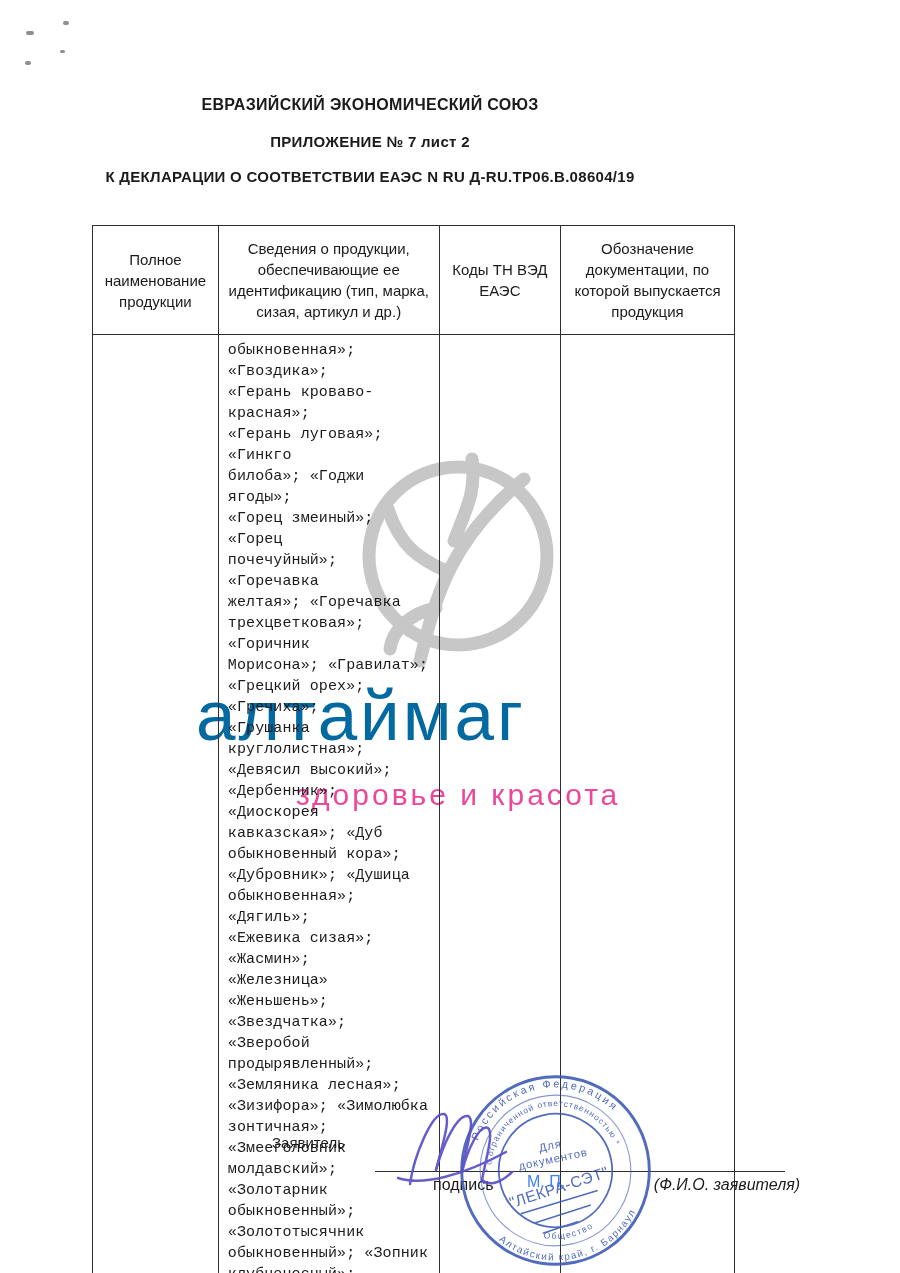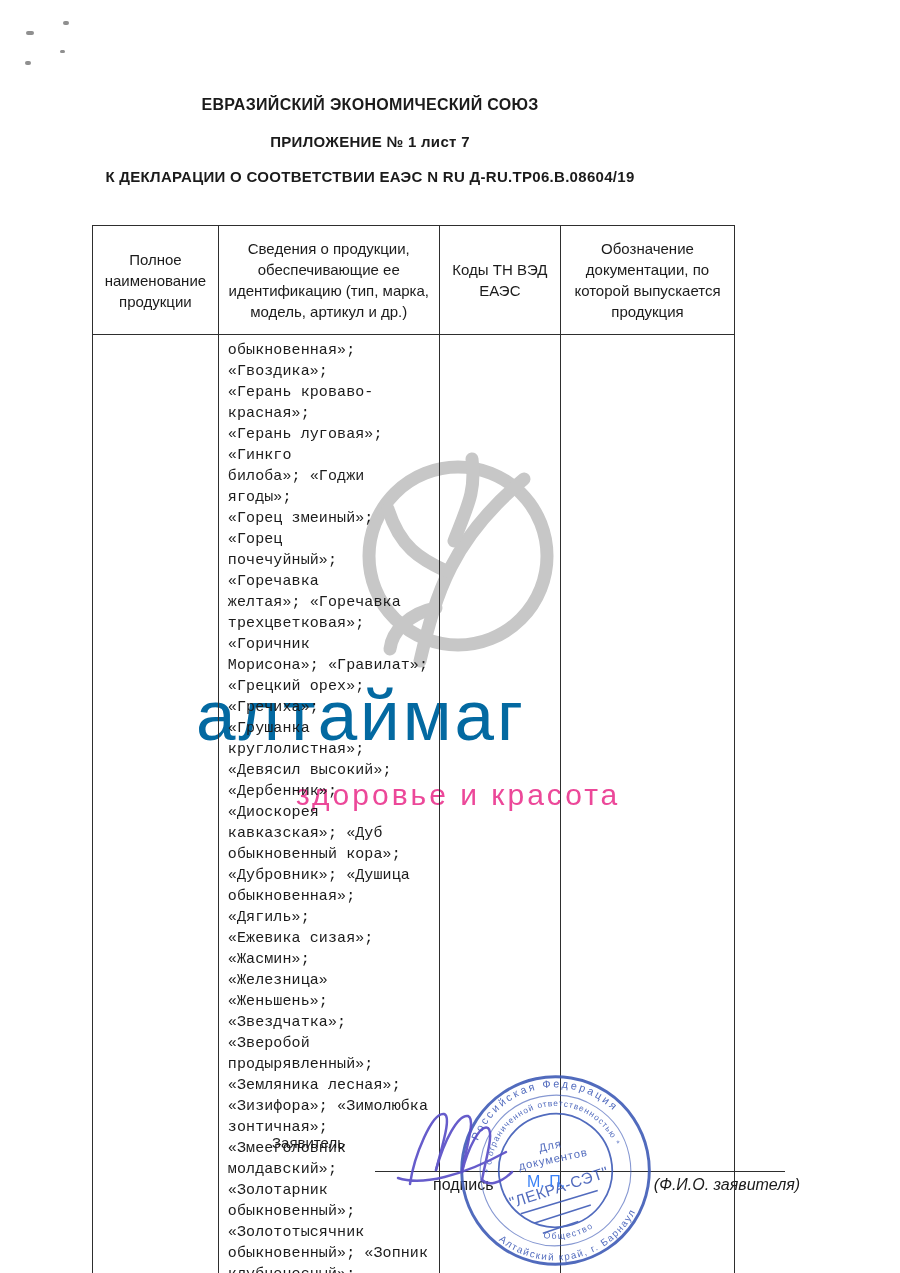--- a/index.html
+++ b/index.html
@@ -66,39 +66,39 @@
       <path d="M 72,218 C 88,150 104,96 176,36"></path>
       <path d="M 98,128 C 72,116 52,104 40,66"></path>
       <path d="M 106,98 C 120,62 128,48 124,16"></path>
       <path d="M 88,165 C 62,170 44,188 42,206"></path>
     </g>
   </svg>
   <div class="abs wm wm-brand">алтаймаг</div>
   <div class="abs wm wm-tagline">здоровье и красота</div>
 
   <div class="abs title title1">ЕВРАЗИЙСКИЙ ЭКОНОМИЧЕСКИЙ СОЮЗ</div>
-  <div class="abs title title2">ПРИЛОЖЕНИЕ № 1 лист 7</div>
+  <div class="abs title title2">ПРИЛОЖЕНИЕ № 7 лист 2</div>
   <div class="abs title title3">К ДЕКЛАРАЦИИ О СООТВЕТСТВИИ ЕАЭС N RU Д-RU.ТР06.В.08604/19</div>
 
   <table class="doc-table">
     <colgroup>
       <col style="width:19.6%">
         <col style="width:34.4%">
         <col style="width:18.9%">
         <col style="width:27.1%">
     </colgroup>
     <tbody>
         <tr>
       <td class="hdr">Полное
 наименование
 продукции</td>
       <td class="hdr">Сведения о продукции,
 обеспечивающие ее
 идентификацию (тип, марка,
-модель, артикул и др.)</td>
+сизая, артикул и др.)</td>
       <td class="hdr">Коды ТН ВЭД
 ЕАЭС</td>
       <td class="hdr">Обозначение
 документации, по
 которой выпускается
 продукция</td>
     </tr>
     <tr class="bodyrow">
       <td></td>
       <td class="cell-details">обыкновенная»; «Гвоздика»;

